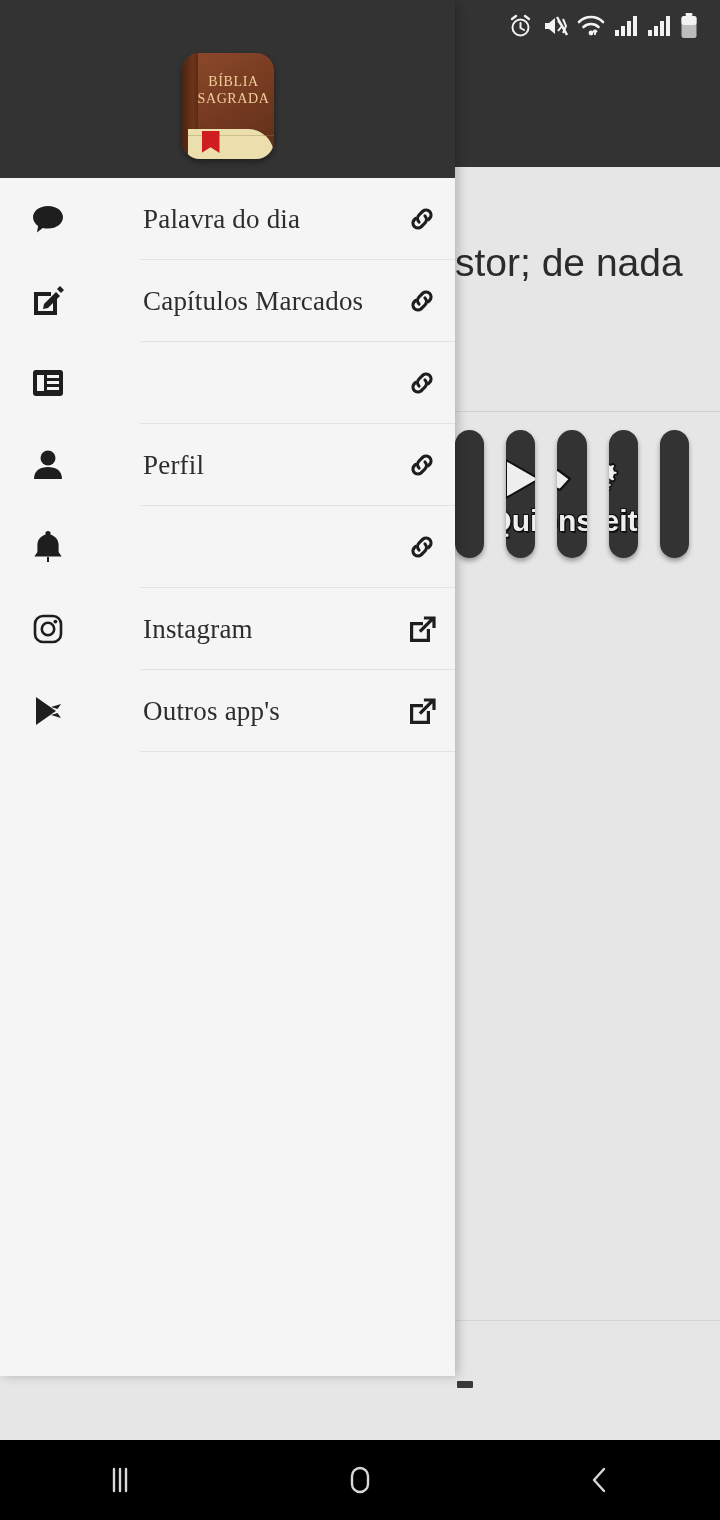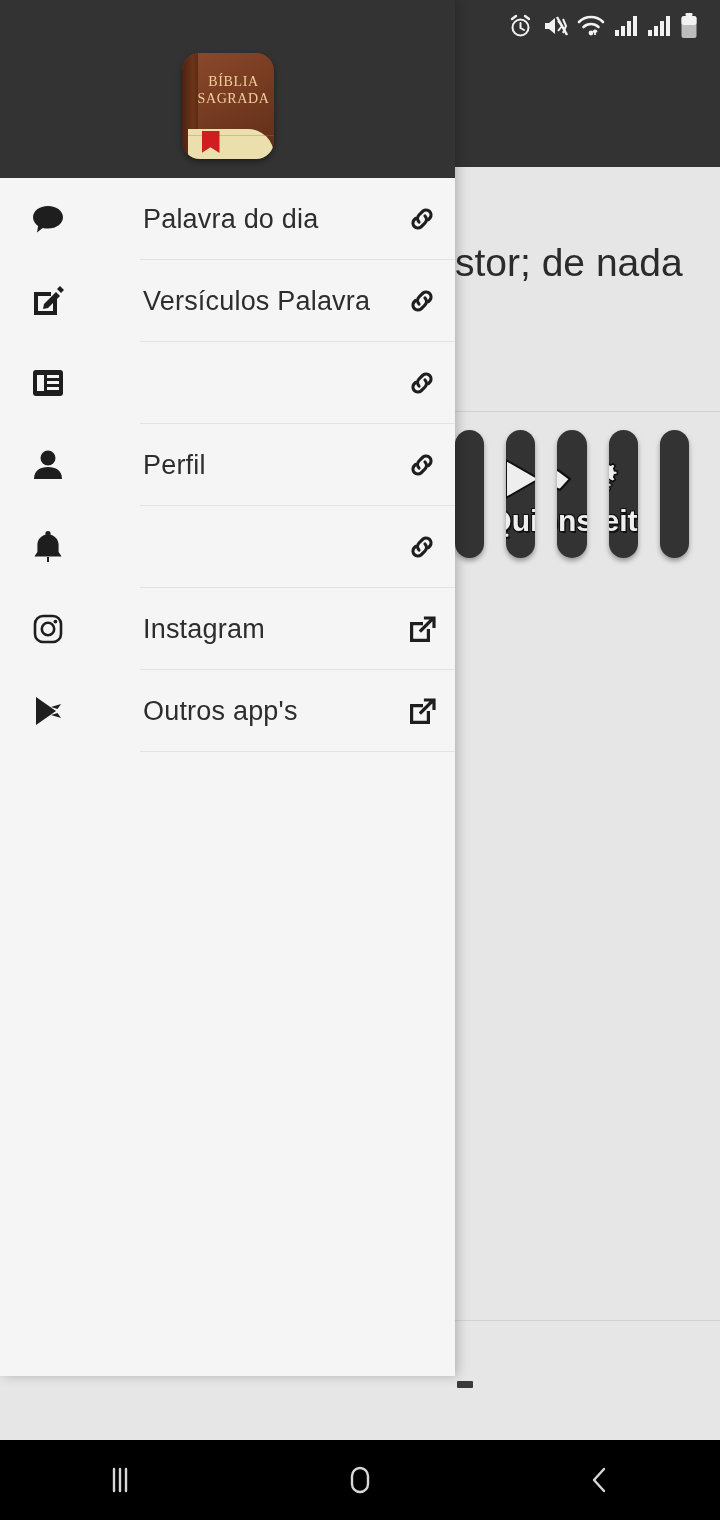--- a/index.html
+++ b/index.html
@@ -117,21 +117,21 @@
     content:""; position:absolute; left:0; right:0; top:6px; height:1px;
     background:rgba(150,130,80,.35);
   }
   #book-ribbon {
     position:absolute; left:20px; bottom:6px; width:18px; height:22px;
     background:#cf1d20;
     clip-path:polygon(0 0,100% 0,100% 100%,50% 74%,0 100%);
   }
 
   
-  #menu-list { padding:0; }
+  #menu-list { padding:0;font-family:Liberation Serif, serif; }
   .menu-item {
     position:relative; height:82px;
     display:flex; align-items:center;
     padding-left:22px;
   }
   .menu-item .mi-icon {
     width:52px; flex:0 0 52px;
     display:flex; align-items:center; justify-content:center;
   }
   .menu-item .mi-label {
@@ -312,21 +312,21 @@
     </div>
 
     <div class="menu-item">
       <span class="mi-icon">
         <svg width="34" height="32" viewBox="0 0 34 32">
           <path d="M3 7 h17 v4 h-13 v15 h15 v-12 h4 v16 h-23 Z" fill="#1e1e1e"></path>
           <path d="M13 19 l12-12 4 4 -12 12 -5 1 Z" fill="#1e1e1e"></path>
           <path d="M26 4 l3-3 4 4 -3 3 Z" fill="#1e1e1e"></path>
         </svg>
       </span>
-      <span class="mi-label">Versículos Palavra</span>
+      <span class="mi-label">Capítulos Marcados</span>
       <span class="mi-action">
         <svg width="30" height="30" viewBox="0 0 30 30">
           <g stroke="#1e1e1e" stroke-width="3.2" fill="none" stroke-linecap="round">
             <path d="M12 18 a5 5 0 0 1 0-7 l4-4 a5 5 0 0 1 7 7 l-1.6 1.6"></path>
             <path d="M18 12 a5 5 0 0 1 0 7 l-4 4 a5 5 0 0 1-7-7 l1.6-1.6"></path>
           </g>
         </svg>
       </span>
     </div>
 

